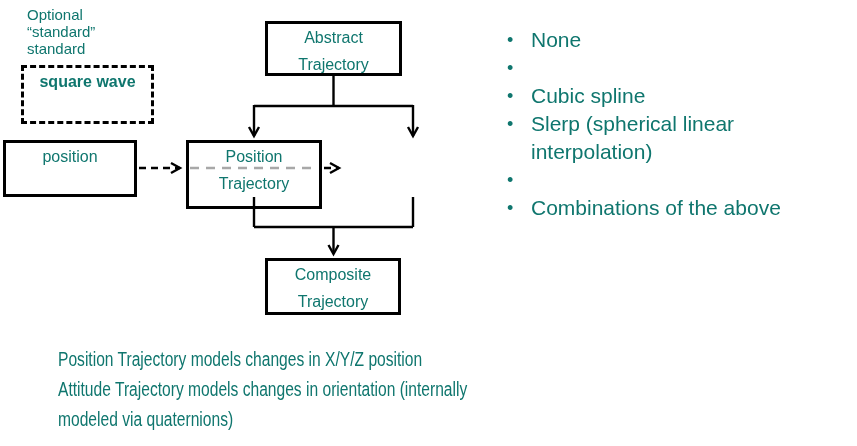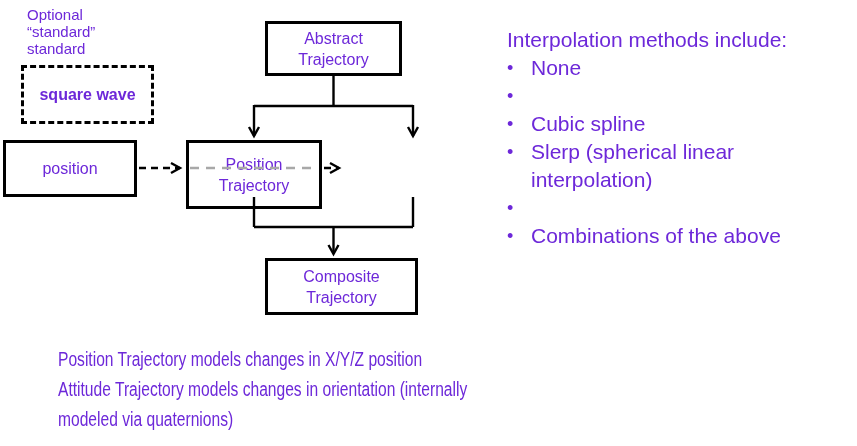--- a/index.html
+++ b/index.html
@@ -1,36 +1,36 @@
 <!DOCTYPE html>
 <html><head>
 <meta charset="utf-8">
 <style>
   html,body{margin:0;padding:0;background:#fff;}
   .canvas{
     position:relative;width:857px;height:446px;background:#ffffff;
-    font-family:"Liberation Sans","DejaVu Sans",sans-serif;color:#6d28d9;
+    font-family:"Liberation Sans","DejaVu Sans",sans-serif;color:#0f766e;
     overflow:hidden;
   }
   
   .box{
     position:absolute;box-sizing:border-box;background:#fff;
     border:3px solid #000;
-    display:flex;align-items:center;justify-content:center;
-    text-align:center;font-size:16px;line-height:21px;
+    display:flex;justify-content:center;
+    text-align:center;font-size:16px;line-height:27px;
   }
   .box.dashed{border-style:dashed;}
   .box .lbl{display:block;padding:0 2px;}
   #box-square   {left:21px;  top:65px;  width:133px; height:59px;font-weight:bold;}
   #box-sinusoid {left:3px;  top:140px; width:134px; height:57px;}
   #box-triangle {left:3px;  top:210px; width:133px; height:57px;}
   #box-abstract {left:265px; top:21px;  width:137px; height:55px;}
   #box-position {left:186px; top:140px; width:136px; height:69px;}
   #box-attitude {left:344px; top:140px; width:138px; height:57px;}
-  #box-composite{left:265px; top:258px; width:153px; height:57px;}
+  #box-composite{left:265px; top:258px; width:136px; height:57px;}
 
   
   .caption{
     position:absolute;left:27px;top:6px;
     font-size:15px;line-height:17px;
   }
 
   
   svg.connectors{
     position:absolute;left:0;top:0;z-index:5;pointer-events:none;
@@ -99,21 +99,20 @@
     <path d="M413,197 V227" stroke="#000" stroke-width="2.4" fill="none"></path>
     <path d="M254,227 H413" stroke="#000" stroke-width="2.4" fill="none"></path>
     <path d="M333.5,227 V254" stroke="#000" stroke-width="2.4" fill="none" marker-end="url(#arrow)"></path>
 
     <path d="M139,168 H180" stroke="#000" stroke-width="2.4" fill="none" stroke-dasharray="7,5" marker-end="url(#arrow)"></path>
     <path d="M190,168 H318" stroke-width="2.4" fill="none" stroke-dasharray="9,7" stroke="#a8a8a8"></path>
     <path d="M324,168 H339" stroke="#000" stroke-width="2.4" fill="none" stroke-dasharray="7,5" marker-end="url(#arrow)"></path>
   </svg>
 
   <div class="interp">
-    <div class="heading">Interpolation methods include:</div>
     <ul>
       <li>
         <span class="blt">•</span>
         <span class="blt-text">None</span>
       </li>
       <li>
         <span class="blt">•</span>
       </li>
       <li>
         <span class="blt">•</span>

